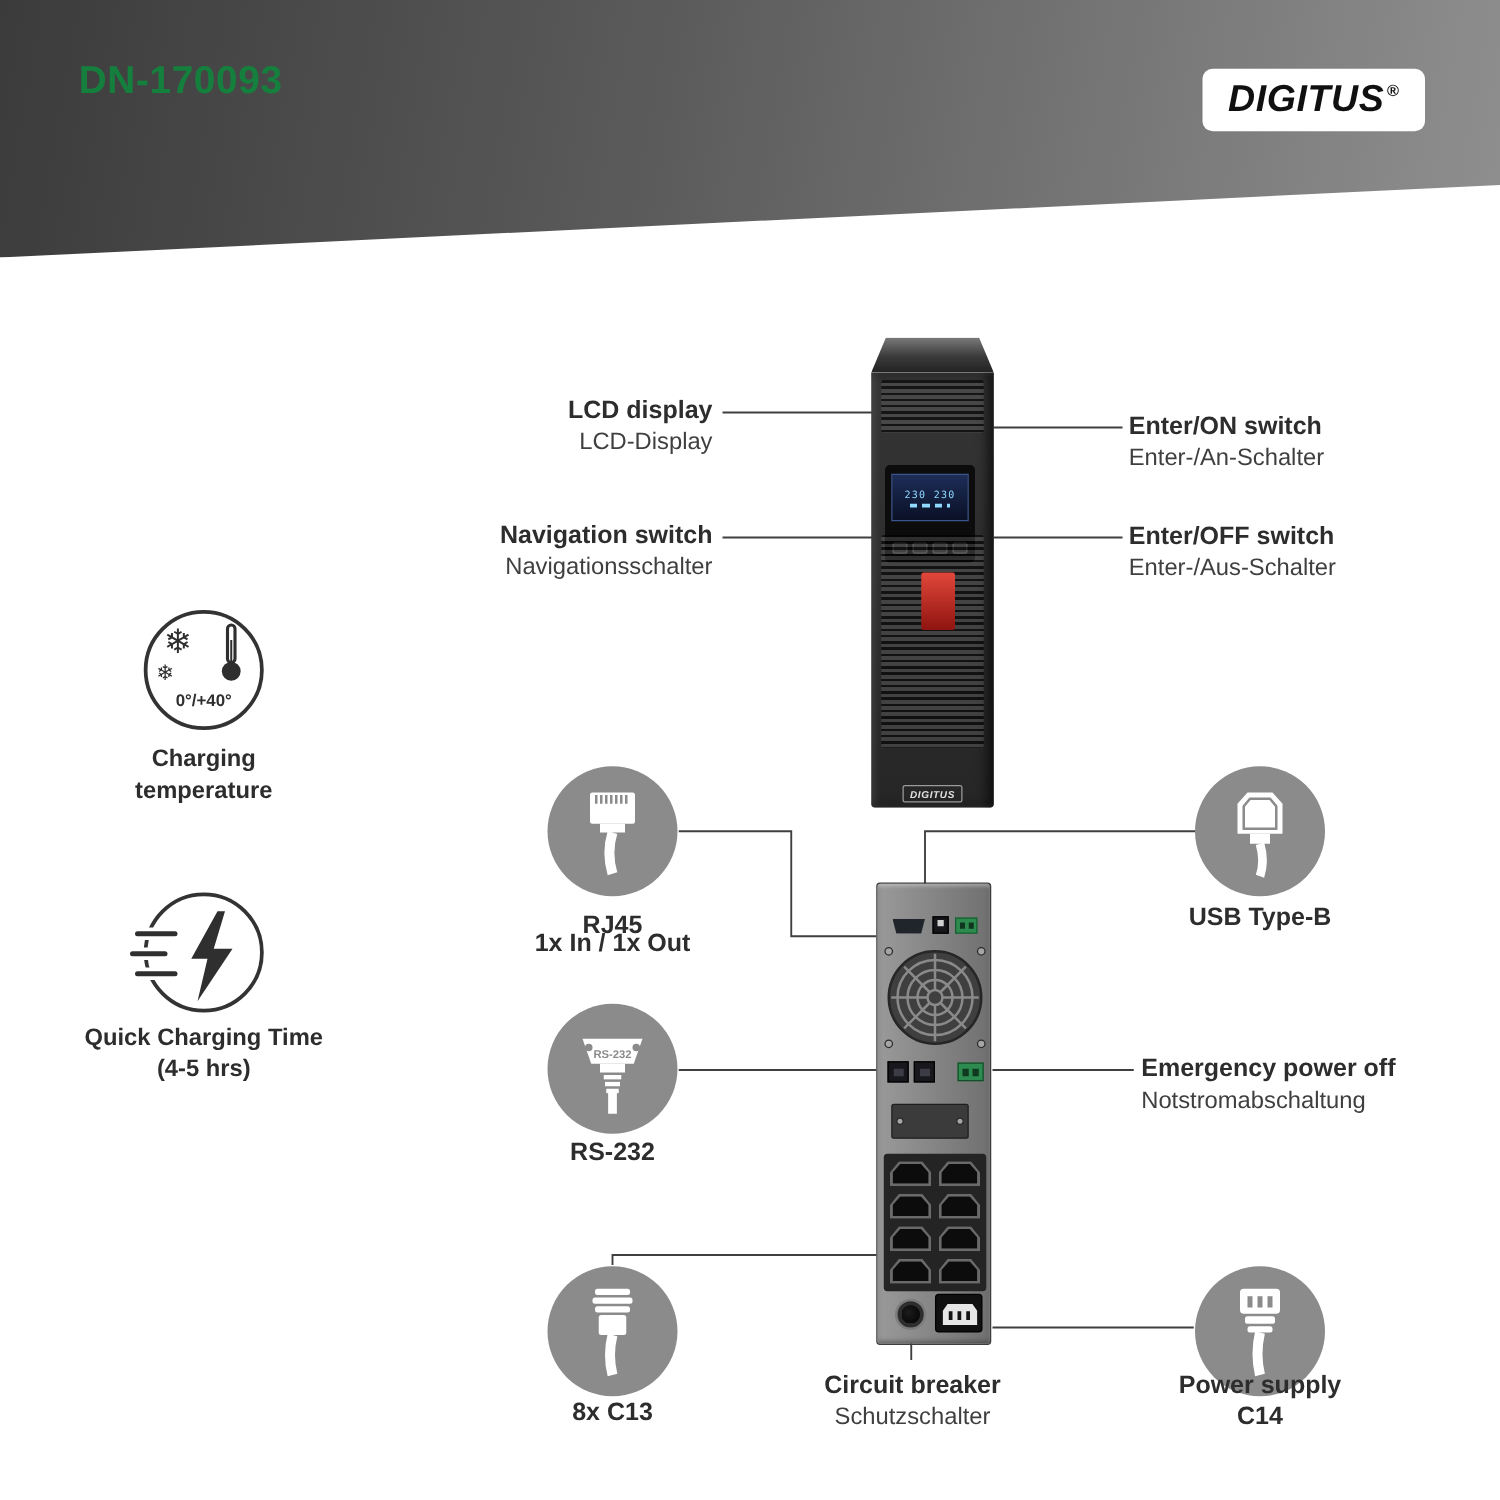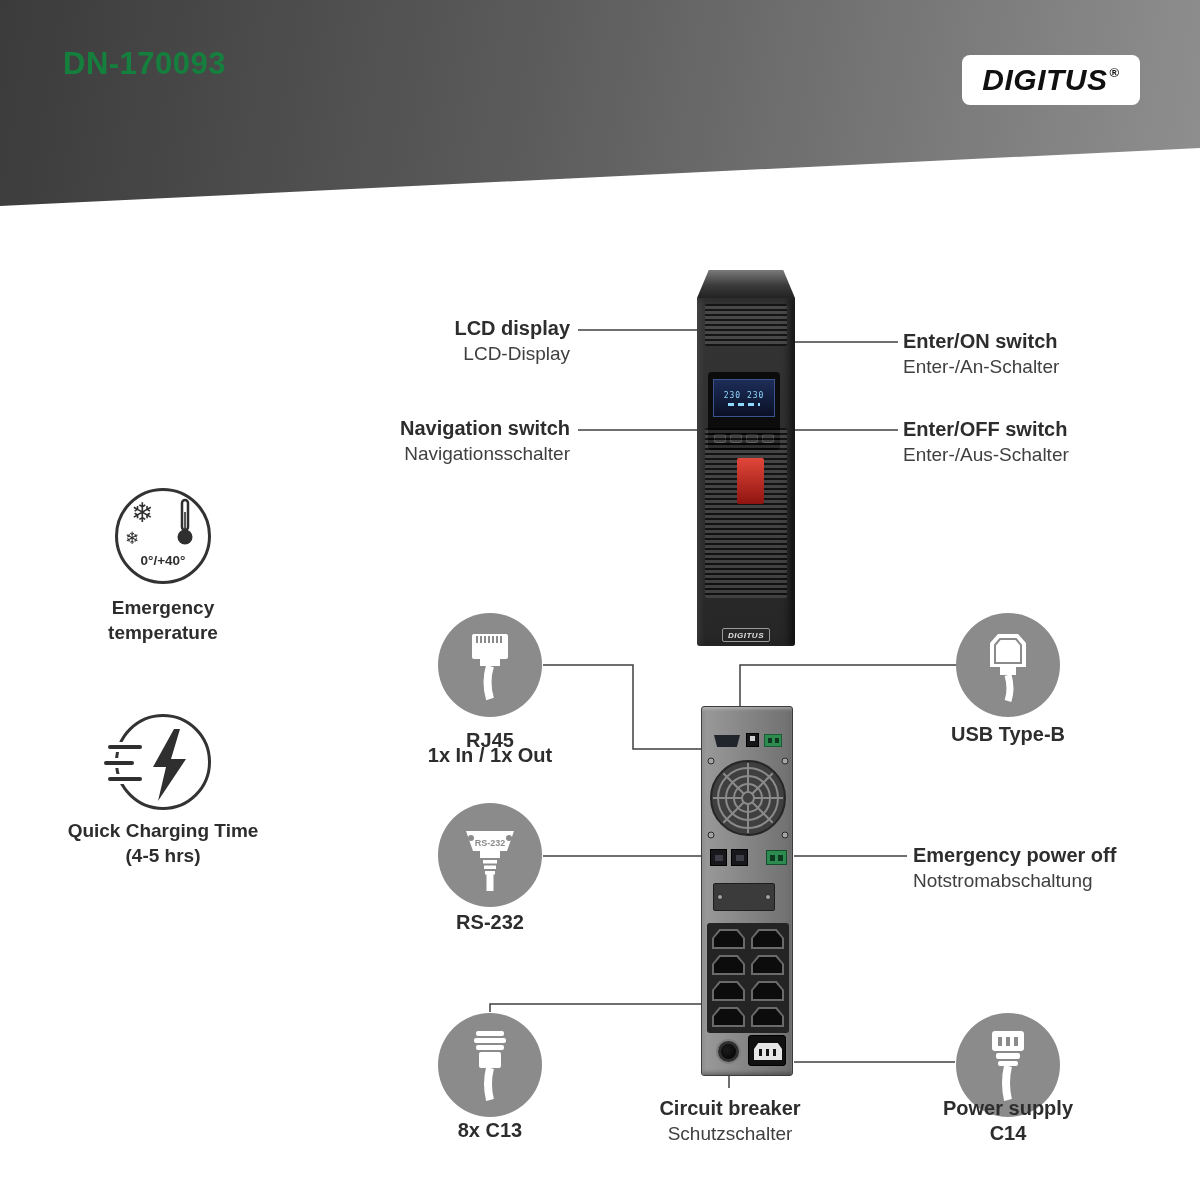--- a/index.html
+++ b/index.html
@@ -132,21 +132,21 @@
   <div class="feat" style="left:115px; top:488px;">
     <span class="snow big">❄</span>
     <span class="snow small">❄</span>
     <svg class="thermo" width="20" height="48" viewBox="0 0 20 48">
       <rect x="7" y="2" width="6" height="30" rx="3" fill="#ffffff" stroke="#2f2f2f" stroke-width="2.5"></rect>
       <rect x="9.2" y="14" width="1.6" height="18" fill="#2f2f2f"></rect>
       <circle cx="10" cy="39" r="7.5" fill="#2f2f2f"></circle>
     </svg>
     <div class="range">0°/+40°</div>
   </div>
-  <div class="lbl ctr" style="left:163px; top:597px; font-size:19px;">Emergency</div>
+  <div class="lbl ctr" style="left:163px; top:597px; font-size:19px;">Charging</div>
   <div class="lbl ctr" style="left:163px; top:622px; font-size:19px;">temperature</div>
 
   <div class="feat" style="left:115px; top:714px;">
     <svg class="bolt-svg" width="96" height="96" viewBox="0 0 96 96">
       <polygon points="56,12 35,50 48,50 40,84 68,42 53,42 62,12" fill="#2f2f2f"></polygon>
     </svg>
     <div class="speed" style="left:-10px; top:28px; width:34px;"></div>
     <div class="speed" style="left:-14px; top:44px; width:30px;"></div>
     <div class="speed" style="left:-10px; top:60px; width:34px;"></div>
   </div>

